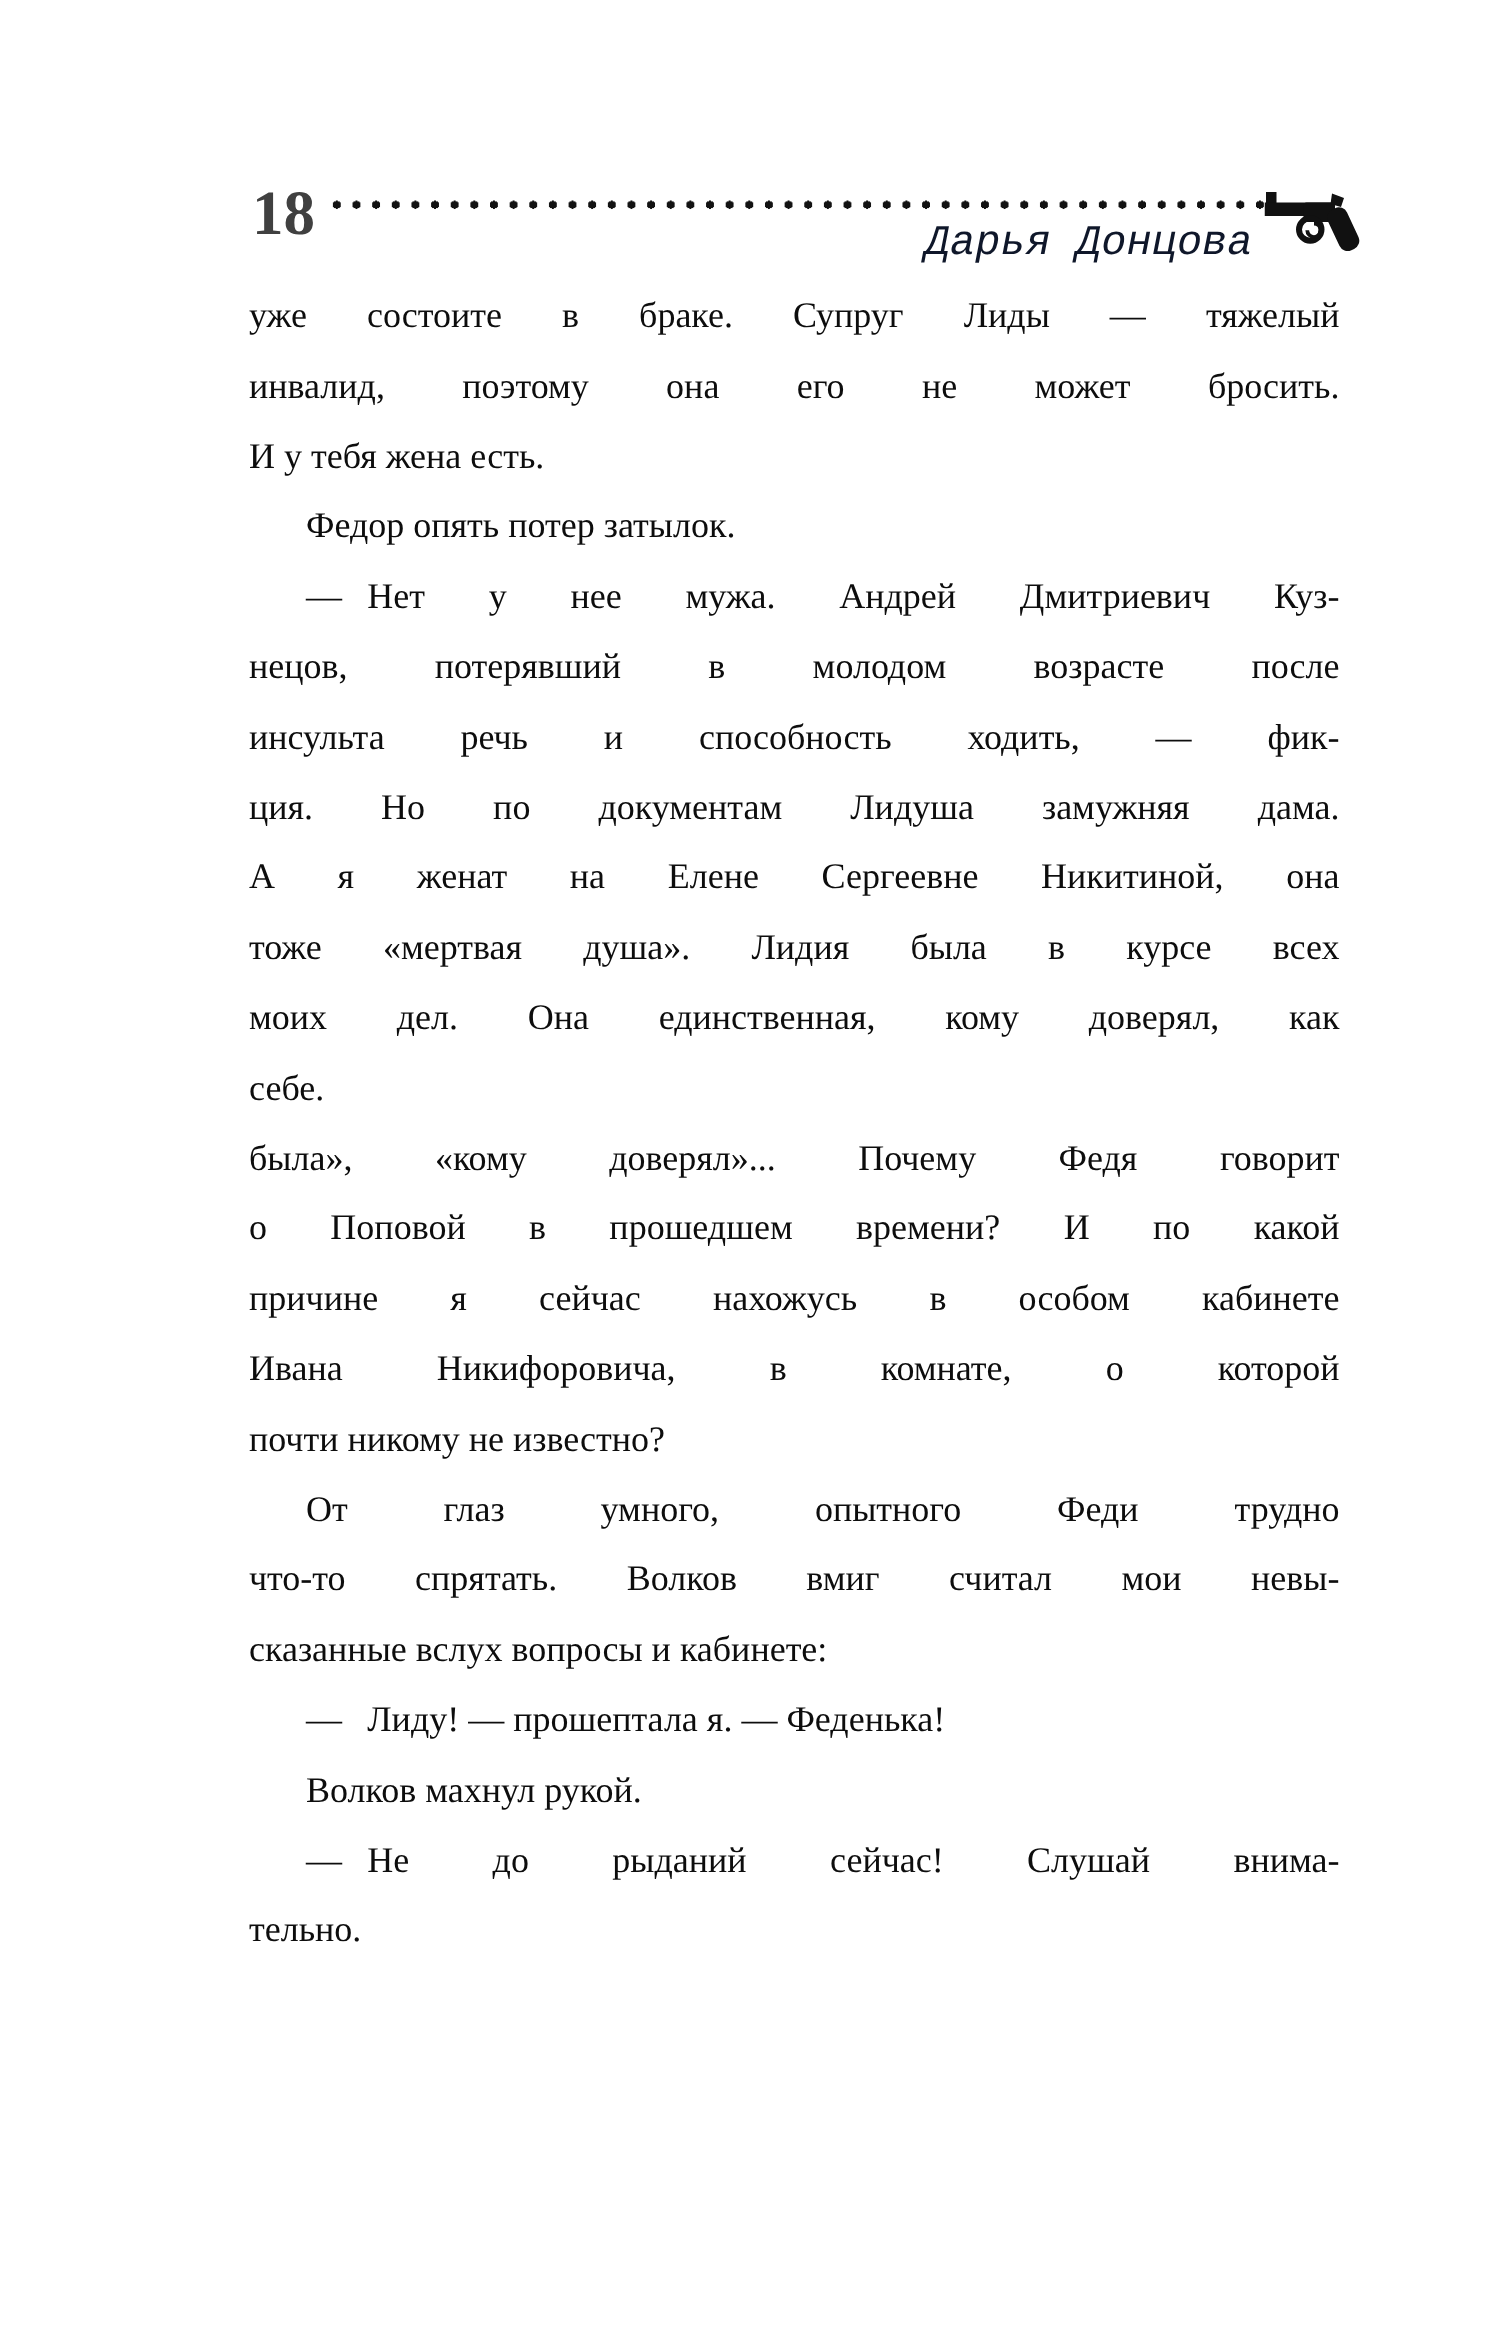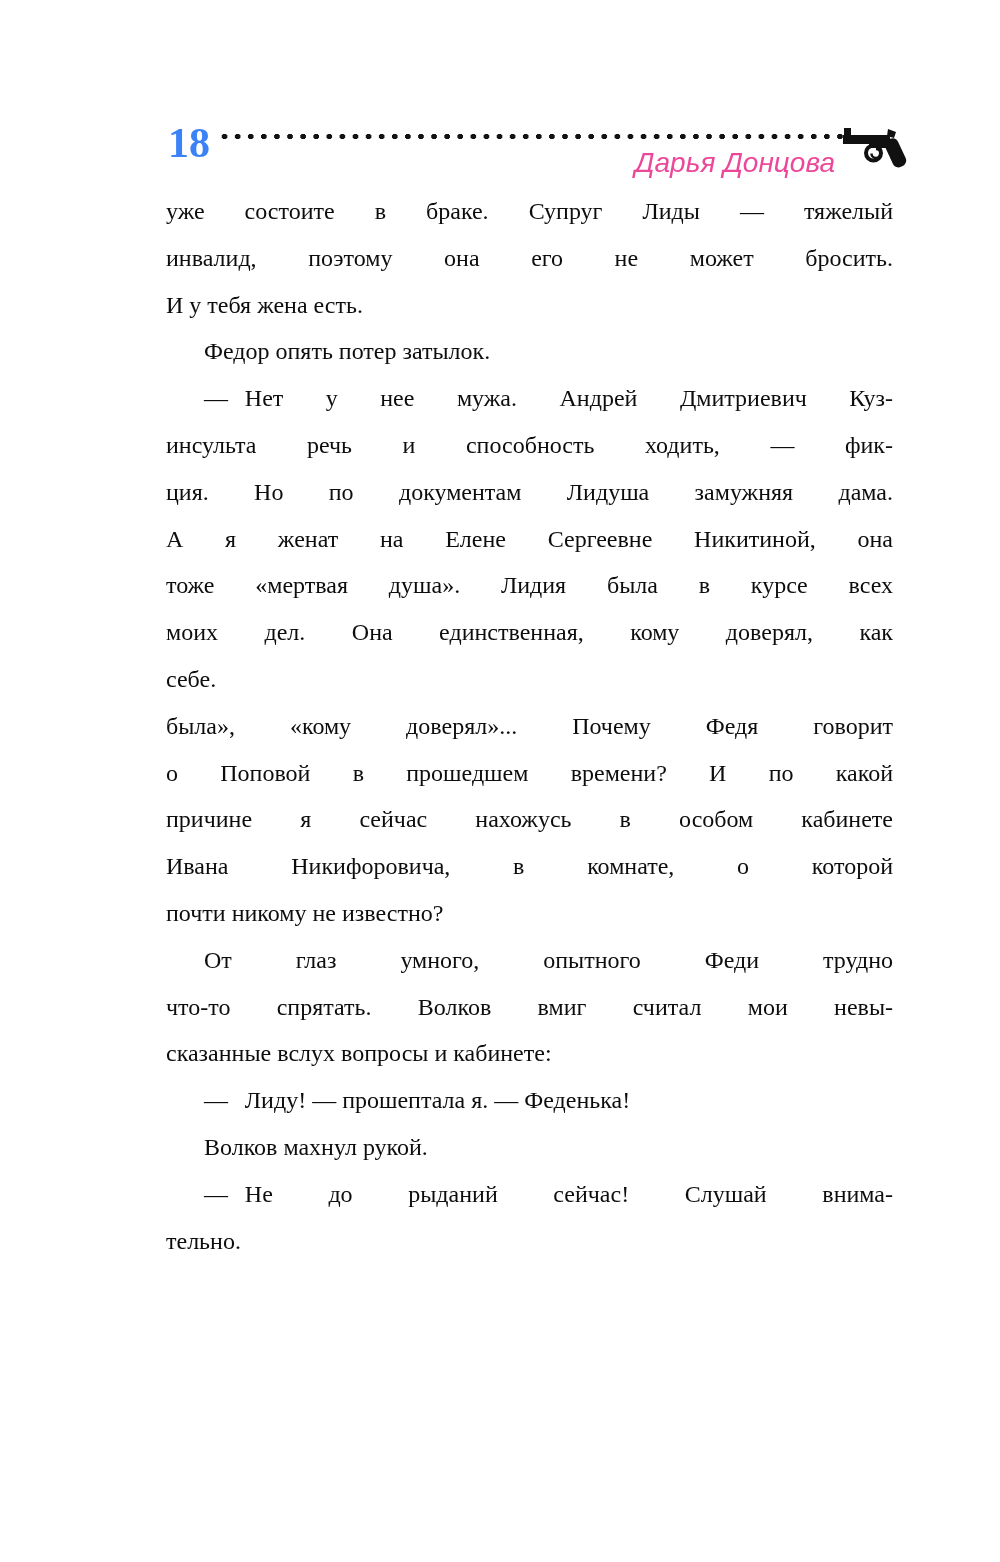--- a/index.html
+++ b/index.html
@@ -19,41 +19,41 @@
 
   
   .hdr { position: absolute; top: 0; left: 0; width: 100%; height: 190px; }
   .pnum {
     position: absolute;
     left: 168px;
     top: 122px;
     font-weight: bold;
     font-size: 42px;
     line-height: 1;
-    color: #3b82f6;
+    color: #404040;
   }
   .dots {
     position: absolute;
     left: 218px;
     top: 133px;
     width: 628px;
     height: 7px;
     background-image: radial-gradient(circle 2.7px at 50% 50%, #121212 98%, rgba(0,0,0,0) 100%);
     background-size: 13.1px 7px;
     background-repeat: repeat-x;
   }
   .author {
     position: absolute;
     top: 148px;
     right: 165px;
-    font-family: Liberation Sans, sans-serif;
+    font-family: Liberation Mono, monospace;
     font-style: italic;
     font-size: 28px;
     line-height: 1.1;
-    color: #ec4899;
+    color: #0f172a;
   }
   .gun {
     position: absolute;
     top: 123px;
     right: 93px;
     width: 64px;
     height: 50px;
   }
 
   
@@ -108,20 +108,21 @@
       <div>
         <div class="line just">уже состоите в браке. Супруг Лиды — тяжелый</div>
         <div class="line just">инвалид, поэтому она его не может бросить.</div>
         <div class="line">И у тебя жена есть.</div>
       </div>
       <div>
         <div class="line ind">Федор опять потер затылок.</div>
       </div>
       <div>
         <div class="line just ind">—  Нет у нее мужа. Андрей Дмитриевич Куз-</div>
+        <div class="line just">нецов, потерявший в молодом возрасте после</div>
         <div class="line just">инсульта речь и способность ходить, — фик-</div>
         <div class="line just">ция. Но по документам Лидуша замужняя дама.</div>
         <div class="line just">А я женат на Елене Сергеевне Никитиной, она</div>
         <div class="line just">тоже «мертвая душа». Лидия была в курсе всех</div>
         <div class="line just">моих дел. Она единственная, кому доверял, как</div>
         <div class="line">себе.</div>
       </div>
       <div>
         <div class="line just">была», «кому доверял»... Почему Федя говорит</div>
         <div class="line just">о Поповой в прошедшем времени? И по какой</div>

